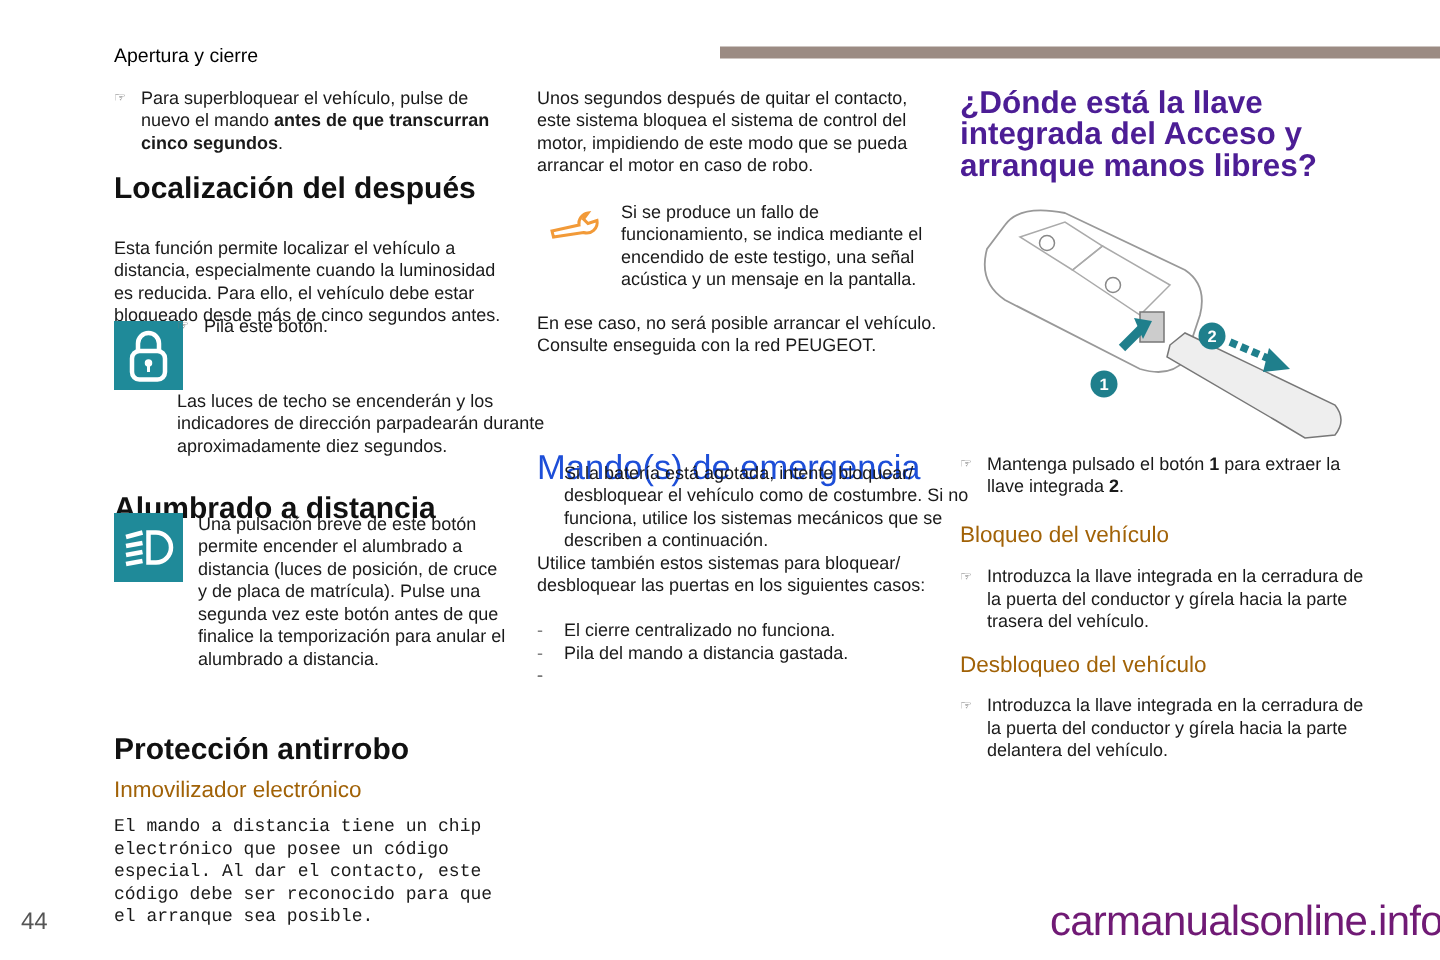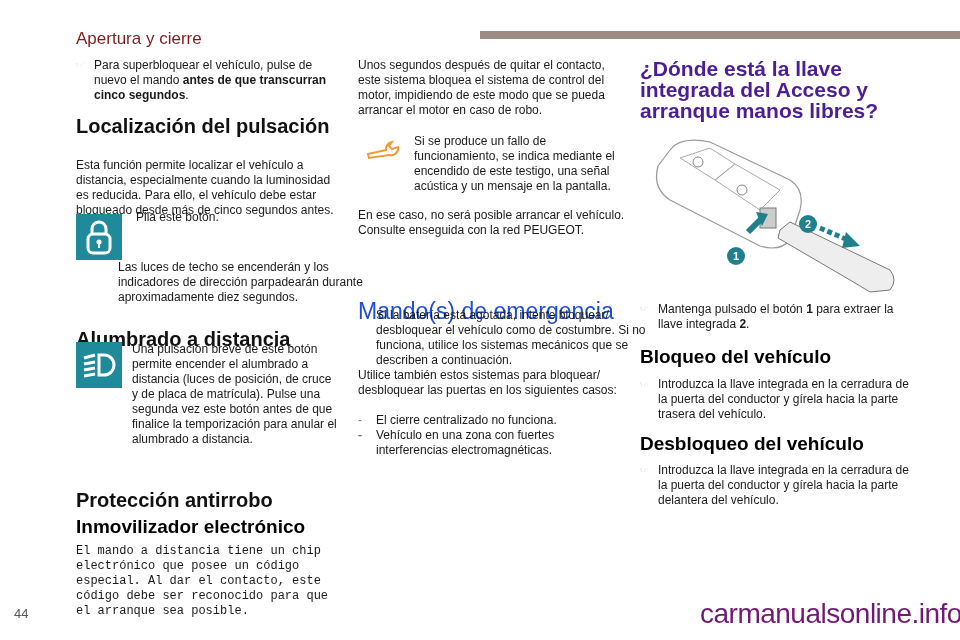--- a/index.html
+++ b/index.html
@@ -1,53 +1,53 @@
 <!DOCTYPE html>
 <html><head>
 <meta charset="utf-8">
 <style>
   * { box-sizing: border-box; margin: 0; padding: 0; }
   html, body { width: 960px; height: 640px; background: #ffffff; overflow: hidden; }
   body { position: relative; font-family: "Liberation Sans", sans-serif; color: #1a1a1a; }
 
-  .header-title { position: absolute; left: 76px; top: 29px; font-size: 17px; color: #7f1d1d; }
+  .header-title { position: absolute; left: 76px; top: 29px; font-size: 13px; color: #000000; }
   .header-bar { position: absolute; left: 480px; top: 31px; width: 480px; height: 8px; background: #9b8b83; }
 
   .col { position: absolute; top: 52px; }
   .col1 { left: 76px; width: 264px; }
   .col2 { left: 358px; width: 270px; }
   .col3 { left: 640px; width: 272px; }
 
   .p { font-size: 12px; line-height: 15px; color: #1a1a1a; }
   .bullet { position: relative; padding-left: 18px; font-size: 12px; line-height: 15px; }
   .bullet .mark { position: absolute; left: 0; top: 0; font-size: 9px; color: #777; }
   .h2 { font-size: 20px; font-weight: bold; color: #111; line-height: 24px; }
   .h2-light { font-size: 23px; color: #1d4ed8; line-height: 26px; margin-top: 30px; }
-  .h3 { font-size: 19px; font-weight: bold; color: #000000; line-height: 18px; }
+  .h3 { font-size: 15px; font-weight: normal; color: #a16207; line-height: 18px; }
   .h1 { font-size: 21px; font-weight: bold; color: #4c1d95; line-height: 21px; }
 
   .abs { position: absolute; }
   .icon-box { width: 46px; height: 46px; background: #1f8a99; display: flex; align-items: center; justify-content: center; }
 
-  .page-num { position: absolute; left: 14px; top: 606px; font-size: 13px; color: #555; }
+  .page-num { position: absolute; left: 14px; top: 606px; font-size: 16px; color: #555; }
   .watermark { position: absolute; left: 700px; top: 598px; font-size: 28px; color: #701a75; letter-spacing: -0.5px; }
 </style>
 </head>
 <body>
 
 <div class="header-title">Apertura y cierre</div>
 <div class="header-bar"></div>
 
 <div class="col col1">
   <div class="bullet" style="position:absolute; top:6px; width:264px;">
     <span class="mark">☞</span>
     <span>Para superbloquear el vehículo, pulse de nuevo el mando </span><b>antes de que transcurran cinco segundos</b><span>.</span>
   </div>
 
-  <div class="h2 abs" style="top:62px;">Localización del pulsación</div>
+  <div class="h2 abs" style="top:62px;">Localización del después</div>
   <div class="p abs" style="top:106px; width:264px;">Esta función permite localizar el vehículo a distancia, especialmente cuando la luminosidad es reducida. Para ello, el vehículo debe estar bloqueado desde más de cinco segundos antes.</div>
 
   <div class="icon-box abs" style="top:162px; left:0;">
     <svg width="28" height="36" viewBox="0 0 28 36">
       <path d="M7 15 V10 a7 7 0 0 1 14 0 V15" fill="none" stroke="#fff" stroke-width="3"></path>
       <rect x="3" y="15" width="22" height="19" rx="5" fill="none" stroke="#fff" stroke-width="3"></rect>
       <circle cx="14" cy="23" r="2.5" fill="#fff"></circle>
       <rect x="13" y="23" width="2" height="6" fill="#fff"></rect>
     </svg>
   </div>
@@ -83,23 +83,23 @@
     </svg>
   </div>
   <div class="p abs" style="top:82px; left:56px; width:214px;">Si se produce un fallo de funcionamiento, se indica mediante el encendido de este testigo, una señal acústica y un mensaje en la pantalla.</div>
   <div class="p abs" style="top:156px; width:270px;">En ese caso, no será posible arrancar el vehículo. Consulte enseguida con la red PEUGEOT.</div>
 
   <div class="h2-light abs" style="top:216px;">Mando(s) de emergencia</div>
   <div class="p abs" style="top:256px; width:270px;margin-left:18px;">Si la batería está agotada, intente bloquear/ desbloquear el vehículo como de costumbre. Si no funciona, utilice los sistemas mecánicos que se describen a continuación.</div>
   <div class="p abs" style="top:316px; width:270px;">Utilice también estos sistemas para bloquear/ desbloquear las puertas en los siguientes casos:</div>
   <div class="abs" style="top:361px; width:270px;">
     <div class="bullet"><span class="mark" style="font-size:12px;">-</span><span>El cierre centralizado no funciona.</span></div>
+    <div class="bullet"><span class="mark" style="font-size:12px;">-</span><span>Pila del mando a distancia gastada.</span></div>
     <div class="bullet"><span class="mark" style="font-size:12px;">-</span></div>
     <div class="bullet"><span class="mark" style="font-size:12px;">-</span></div>
-    <div class="bullet"><span class="mark" style="font-size:12px;">-</span><span>Vehículo en una zona con fuertes interferencias electromagnéticas.</span></div>
   </div>
 </div>
 
 <div class="col col3">
   <div class="h1 abs" style="top:6px; width:260px;">¿Dónde está la llave integrada del Acceso y arranque manos libres?</div>
 
   <div class="abs" style="top:78px; left:0; width:272px; height:172px;">
     <svg width="272" height="172" viewBox="0 0 272 172">
       <path d="M30 20 Q40 6 70 12 L150 50 Q165 60 160 80 L150 110 Q140 122 120 116 L30 70 Q12 58 18 36 Z" fill="#fff" stroke="#999" stroke-width="1.2"></path>
       <path d="M40 28 L70 18 L95 34 L75 50 Z" fill="none" stroke="#aaa" stroke-width="1"></path>

